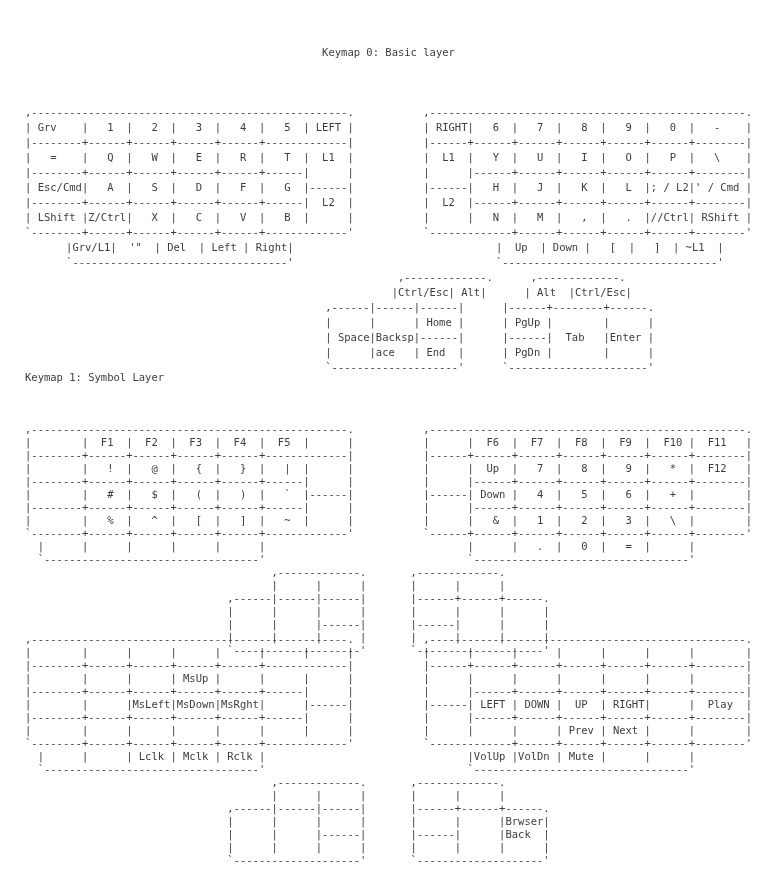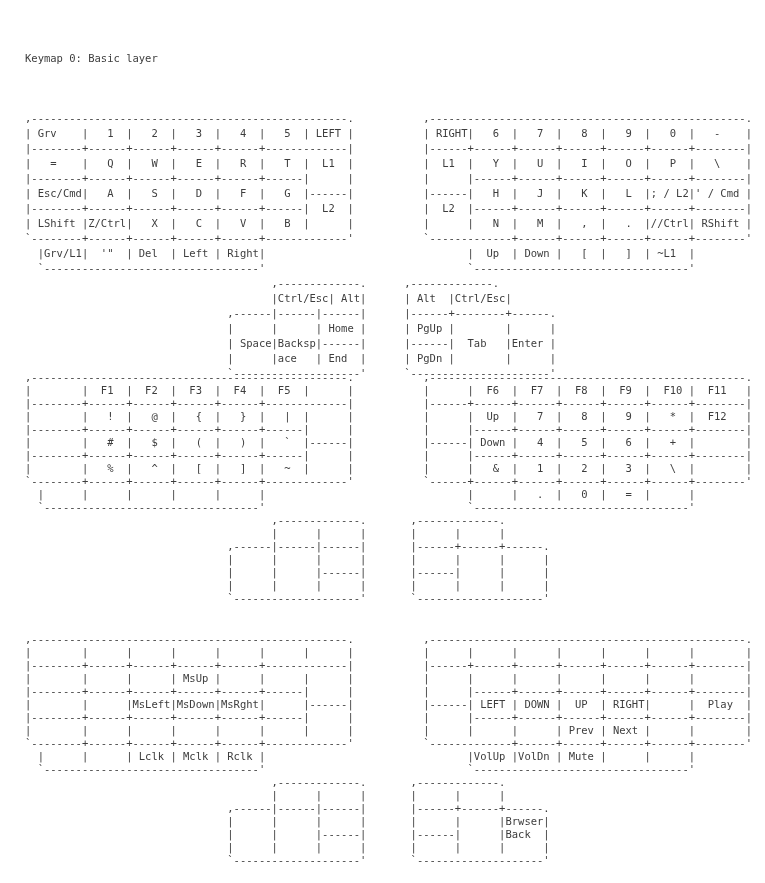--- a/index.html
+++ b/index.html
@@ -15,21 +15,21 @@
     line-height:var(--lh);
     color:#3d3d3d;
     white-space:pre;
   }
   .km .km-title { margin-bottom:var(--lh); white-space:pre; }
   .km pre {
     margin:0;
     font-family:inherit; font-size:inherit; line-height:inherit;
     white-space:pre;
   }
-  #km0 { top:21px;  --lh:15px; }
+  #km0 { top:15px;text-align:center;  --lh:15px; }
   #km1 { top:345px; --lh:13px; }
   #km2 { top:607px; --lh:13px; }
 </style>
 </head>
 <body style="background: rgb(255, 255, 255);">
 
 <main>
 
   <section class="km" id="km0" style="color: rgb(61, 61, 61);">
     <div class="km-title">Keymap 0: Basic layer</div>
@@ -47,20 +47,21 @@
                                        ,-------------.      ,-------------.
                                        |Ctrl/Esc| Alt|      | Alt  |Ctrl/Esc|
                                 ,------|------|------|      |------+--------+------.
                                 |      |      | Home |      | PgUp |        |      |
                                 | Space|Backsp|------|      |------|  Tab   |Enter |
                                 |      |ace   | End  |      | PgDn |        |      |
                                 `--------------------'      `----------------------'</pre>
   </section>
 
   <section class="km" id="km1" style="color: rgb(61, 61, 61);">
+    <div class="km-title">Keymap 1: Symbol Layer</div>
     <pre class="km-art">,--------------------------------------------------.           ,--------------------------------------------------.
 |        |  F1  |  F2  |  F3  |  F4  |  F5  |      |           |      |  F6  |  F7  |  F8  |  F9  |  F10 |  F11   |
 |--------+------+------+------+------+-------------|           |------+------+------+------+------+------+--------|
 |        |   !  |   @  |   {  |   }  |   |  |      |           |      |  Up  |   7  |   8  |   9  |   *  |  F12   |
 |--------+------+------+------+------+------|      |           |      |------+------+------+------+------+--------|
 |        |   #  |   $  |   (  |   )  |   `  |------|           |------| Down |   4  |   5  |   6  |   +  |        |
 |--------+------+------+------+------+------|      |           |      |------+------+------+------+------+--------|
 |        |   %  |   ^  |   [  |   ]  |   ~  |      |           |      |   &amp;  |   1  |   2  |   3  |   \  |        |
 `--------+------+------+------+------+-------------'           `------+------+------+------+------+------+--------'
   |      |      |      |      |      |                                |      |   .  |   0  |   =  |      |

